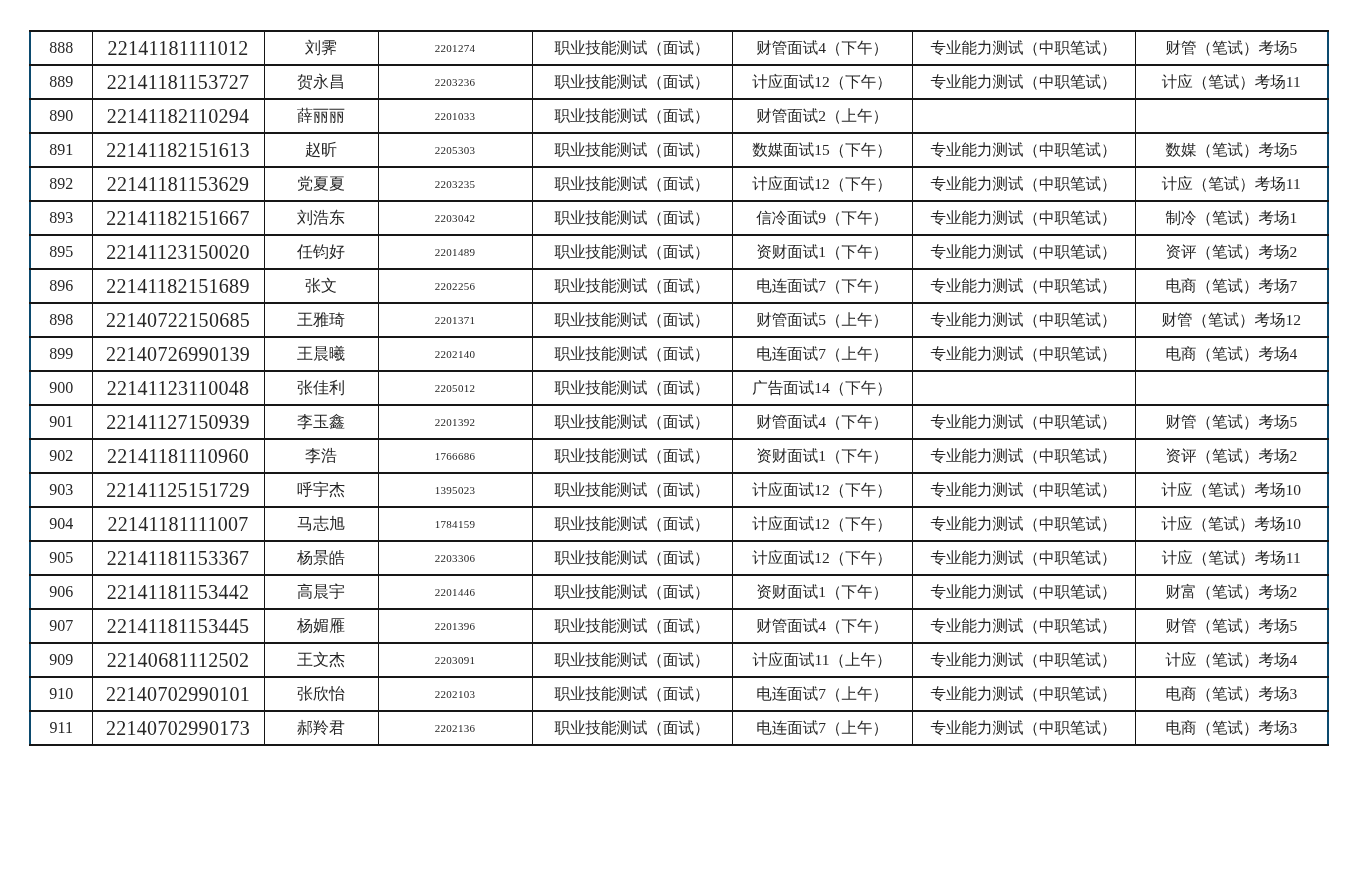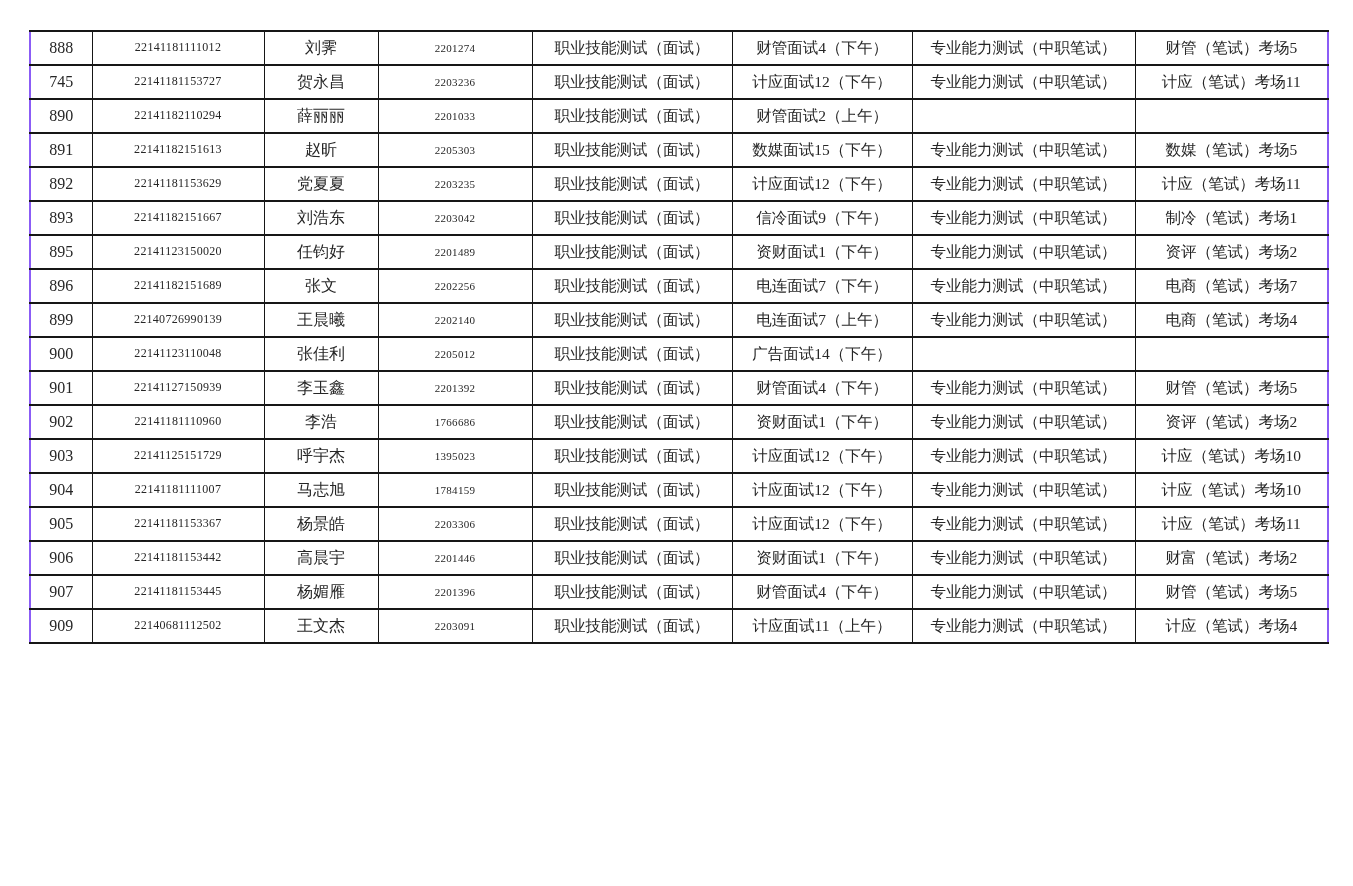--- a/index.html
+++ b/index.html
@@ -33,24 +33,24 @@
     padding: 0 4px;
     text-align: center;
     vertical-align: middle;
     color: #262626;
     font-size: 16px;
     line-height: 1.1;
     white-space: nowrap;
     overflow: hidden;
   }
   table.roster {
-    border: 2px solid #8b5cf6;
+    border: 2px solid #0c4a6e;
   }
   table.roster td.c0 { font-size: 16px; }
-  table.roster td.c1 { font-size: 12px; letter-spacing: 0.3px; }
+  table.roster td.c1 { font-size: 20px; letter-spacing: 0.3px; }
   table.roster td.c2 { font-size: 16px; }
   table.roster td.c3 { font-size: 11px; letter-spacing: 0.3px; }
   table.roster td.c4, table.roster td.c5, table.roster td.c6, table.roster td.c7 {
     font-size: 15.5px;
   }
 </style>
 </head>
 <body>
 
 <div class="page">
@@ -70,21 +70,21 @@
           <td class="c0">888</td>
           <td class="c1">22141181111012</td>
           <td class="c2">刘霁</td>
           <td class="c3">2201274</td>
           <td class="c4">职业技能测试（面试）</td>
           <td class="c5">财管面试4（下午）</td>
           <td class="c6">专业能力测试（中职笔试）</td>
           <td class="c7">财管（笔试）考场5</td>
         </tr>
         <tr>
-          <td class="c0">745</td>
+          <td class="c0">889</td>
           <td class="c1">22141181153727</td>
           <td class="c2">贺永昌</td>
           <td class="c3">2203236</td>
           <td class="c4">职业技能测试（面试）</td>
           <td class="c5">计应面试12（下午）</td>
           <td class="c6">专业能力测试（中职笔试）</td>
           <td class="c7">计应（笔试）考场11</td>
         </tr>
         <tr>
           <td class="c0">890</td>
@@ -140,20 +140,30 @@
           <td class="c0">896</td>
           <td class="c1">22141182151689</td>
           <td class="c2">张文</td>
           <td class="c3">2202256</td>
           <td class="c4">职业技能测试（面试）</td>
           <td class="c5">电连面试7（下午）</td>
           <td class="c6">专业能力测试（中职笔试）</td>
           <td class="c7">电商（笔试）考场7</td>
         </tr>
         <tr>
+          <td class="c0">898</td>
+          <td class="c1">22140722150685</td>
+          <td class="c2">王雅琦</td>
+          <td class="c3">2201371</td>
+          <td class="c4">职业技能测试（面试）</td>
+          <td class="c5">财管面试5（上午）</td>
+          <td class="c6">专业能力测试（中职笔试）</td>
+          <td class="c7">财管（笔试）考场12</td>
+        </tr>
+        <tr>
           <td class="c0">899</td>
           <td class="c1">22140726990139</td>
           <td class="c2">王晨曦</td>
           <td class="c3">2202140</td>
           <td class="c4">职业技能测试（面试）</td>
           <td class="c5">电连面试7（上午）</td>
           <td class="c6">专业能力测试（中职笔试）</td>
           <td class="c7">电商（笔试）考场4</td>
         </tr>
         <tr>
@@ -238,16 +248,36 @@
         </tr>
         <tr>
           <td class="c0">909</td>
           <td class="c1">22140681112502</td>
           <td class="c2">王文杰</td>
           <td class="c3">2203091</td>
           <td class="c4">职业技能测试（面试）</td>
           <td class="c5">计应面试11（上午）</td>
           <td class="c6">专业能力测试（中职笔试）</td>
           <td class="c7">计应（笔试）考场4</td>
+        </tr>
+        <tr>
+          <td class="c0">910</td>
+          <td class="c1">22140702990101</td>
+          <td class="c2">张欣怡</td>
+          <td class="c3">2202103</td>
+          <td class="c4">职业技能测试（面试）</td>
+          <td class="c5">电连面试7（上午）</td>
+          <td class="c6">专业能力测试（中职笔试）</td>
+          <td class="c7">电商（笔试）考场3</td>
+        </tr>
+        <tr>
+          <td class="c0">911</td>
+          <td class="c1">22140702990173</td>
+          <td class="c2">郝羚君</td>
+          <td class="c3">2202136</td>
+          <td class="c4">职业技能测试（面试）</td>
+          <td class="c5">电连面试7（上午）</td>
+          <td class="c6">专业能力测试（中职笔试）</td>
+          <td class="c7">电商（笔试）考场3</td>
         </tr>
       </tbody>
   </table>
 </div>
 
 </body></html>

